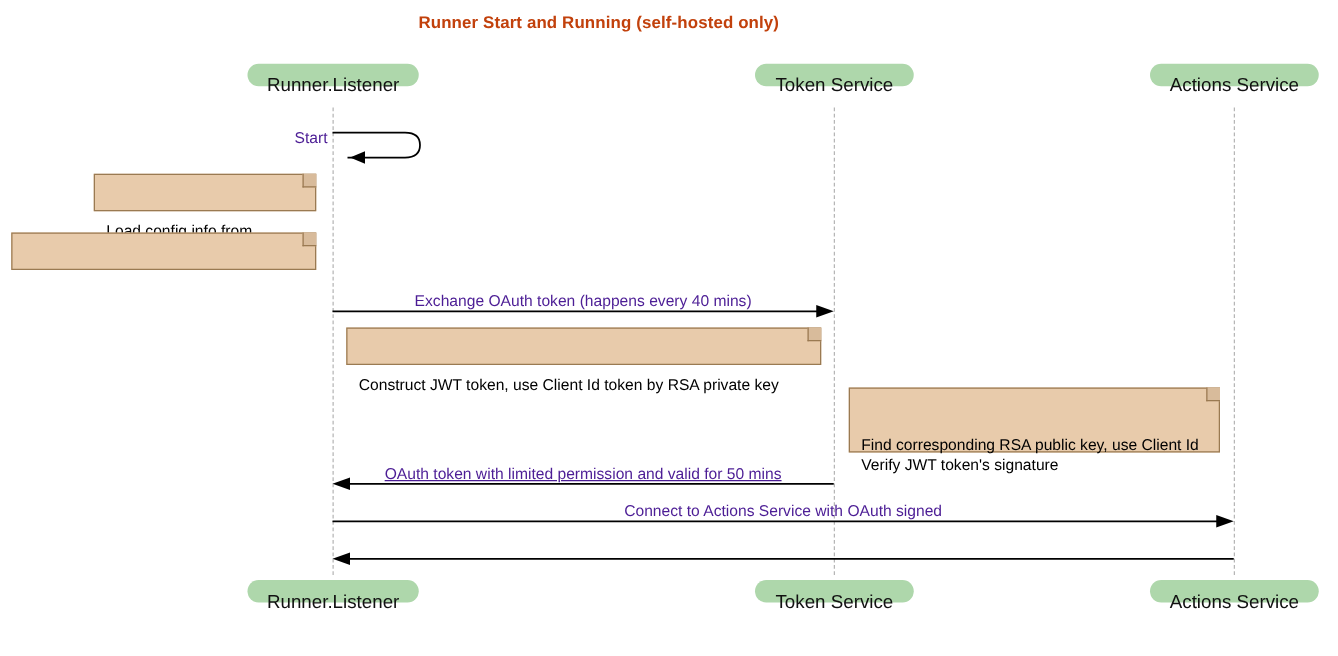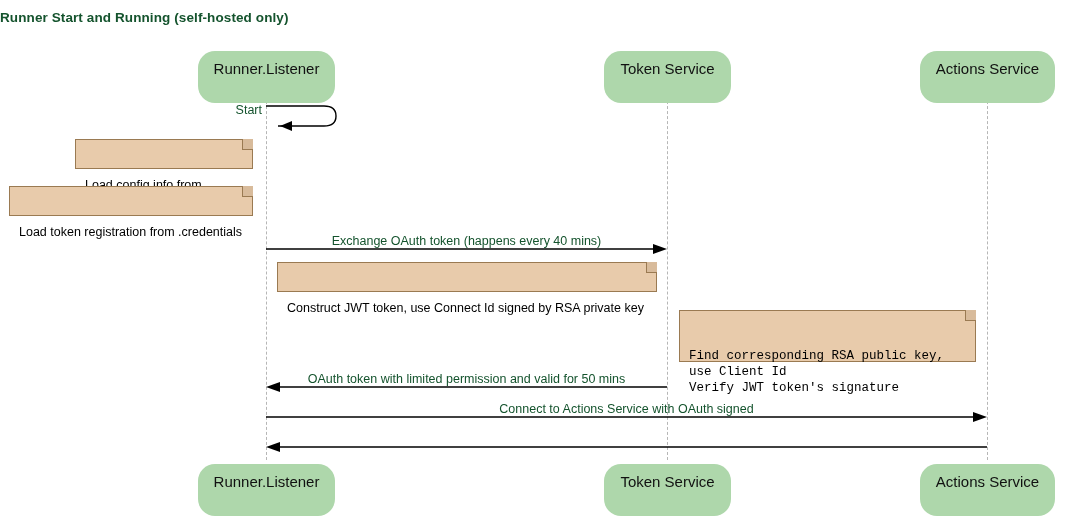--- a/index.html
+++ b/index.html
@@ -18,32 +18,32 @@
     position: absolute;
     left: 0; top: 0;
     width: 1070px;
     height: 525px;
   }
   .diagram-title {
     position: absolute;
     left: 0;
     top: 10px;
     width: 958px;
-    text-align: left;
+    text-align: center;
     font-size: 13.5px;
     font-weight: bold;
-    color: #14532d;
+    color: #c2410c;
     letter-spacing: 0.1px;
   }
   
   .participant {
     position: absolute;
     background: #aed7ab;
     border-radius: 17px;
-    height: 52px;
+    height: 18px;
     line-height: 35px;
     text-align: center;
     font-size: 15px;
     color: #111111;
     box-sizing: border-box;
     white-space: nowrap;
   }
   
   .lifeline {
     position: absolute;
@@ -70,21 +70,21 @@
     height: 11px;
     background: #d8bb9b;
     border-left: 1px solid #9a7a52;
     border-bottom: 1px solid #9a7a52;
     box-sizing: border-box;
   }
   
   .msg-label {
     position: absolute;
     font-size: 12.5px;
-    color: #14532d;
+    color: #4c1d95;
     white-space: nowrap;
     text-align: center;
   }
   .msg-svg {
     position: absolute;
     overflow: visible;
   }
   .msg-svg line, .msg-svg path {
     stroke: #000000;
     stroke-width: 1.4px;
@@ -117,41 +117,40 @@
     <polygon points="14,22 26,17 26,27"></polygon>
   </svg>
 
   <div class="note" style="left:75px; top:139px; width:178px; height:30px;">
     <span class="fold"></span>
     <span>Load config info from .runner</span>
   </div>
 
   <div class="note" style="left:9px; top:186px; width:244px; height:30px;">
     <span class="fold"></span>
-    <span>Load token registration from .credentials</span>
   </div>
 
   <div class="msg-label" style="left:266px; top:234px; width:401px;">Exchange OAuth token (happens every 40 mins)</div>
   <svg class="msg-svg" style="left:266px; top:244px;" width="401" height="12" viewBox="0 0 401 12">
     <line x1="0" y1="5" x2="391" y2="5"></line>
     <polygon points="401,5 387,0 387,10"></polygon>
   </svg>
 
   <div class="note" style="left:277px; top:262px; width:380px; height:30px;">
     <span class="fold"></span>
-    <span>Construct JWT token, use Connect Id signed by RSA private key</span>
+    <span>Construct JWT token, use Client Id token by RSA private key</span>
   </div>
 
-  <div class="note" style="left:679px; top:310px; width:297px; height:52px;font-family:Liberation Mono, monospace;">
+  <div class="note" style="left:679px; top:310px; width:297px; height:52px;">
     <span class="fold"></span>
     <span>Find corresponding RSA public key, use Client Id
 Verify JWT token's signature</span>
   </div>
 
-  <div class="msg-label" style="left:266px; top:372px; width:401px;">OAuth token with limited permission and valid for 50 mins</div>
+  <div class="msg-label" style="left:266px; top:372px; width:401px;text-decoration:underline;">OAuth token with limited permission and valid for 50 mins</div>
   <svg class="msg-svg" style="left:266px; top:382px;" width="401" height="12" viewBox="0 0 401 12">
     <line x1="10" y1="5" x2="401" y2="5"></line>
     <polygon points="0,5 14,0 14,10"></polygon>
   </svg>
 
   <div class="msg-label" style="left:266px; top:402px; width:721px;">Connect to Actions Service with OAuth signed</div>
   <svg class="msg-svg" style="left:266px; top:412px;" width="721" height="12" viewBox="0 0 721 12">
     <line x1="0" y1="5" x2="711" y2="5"></line>
     <polygon points="721,5 707,0 707,10"></polygon>
   </svg>

